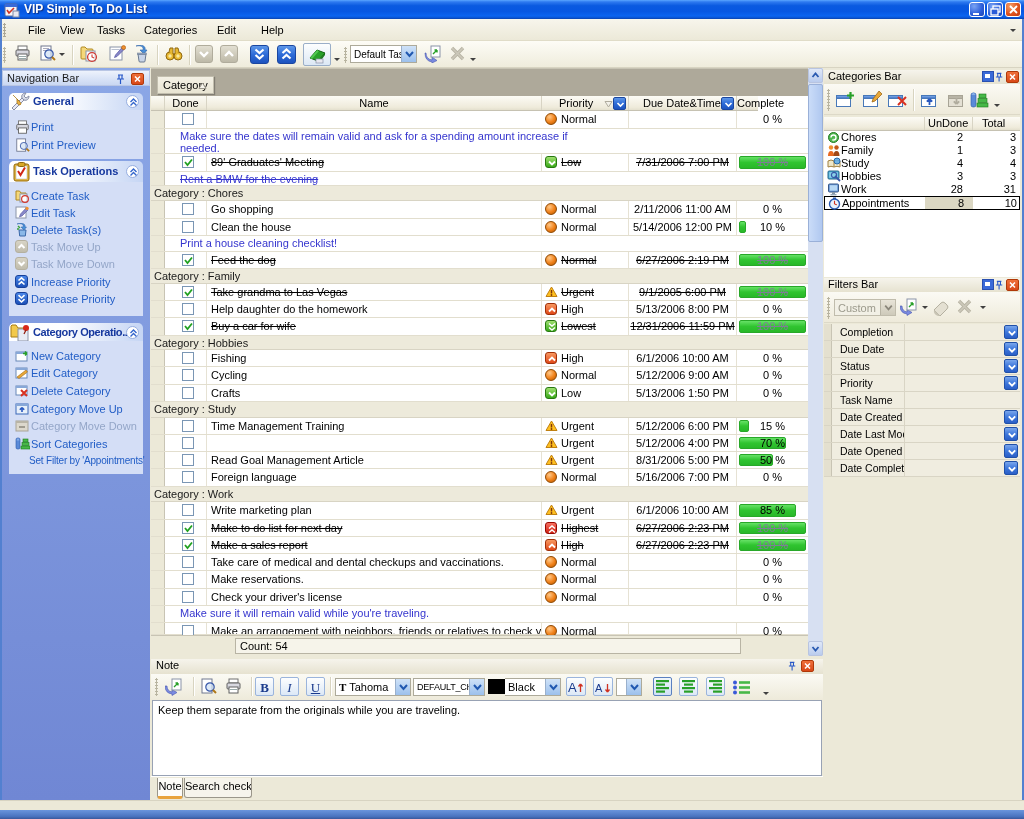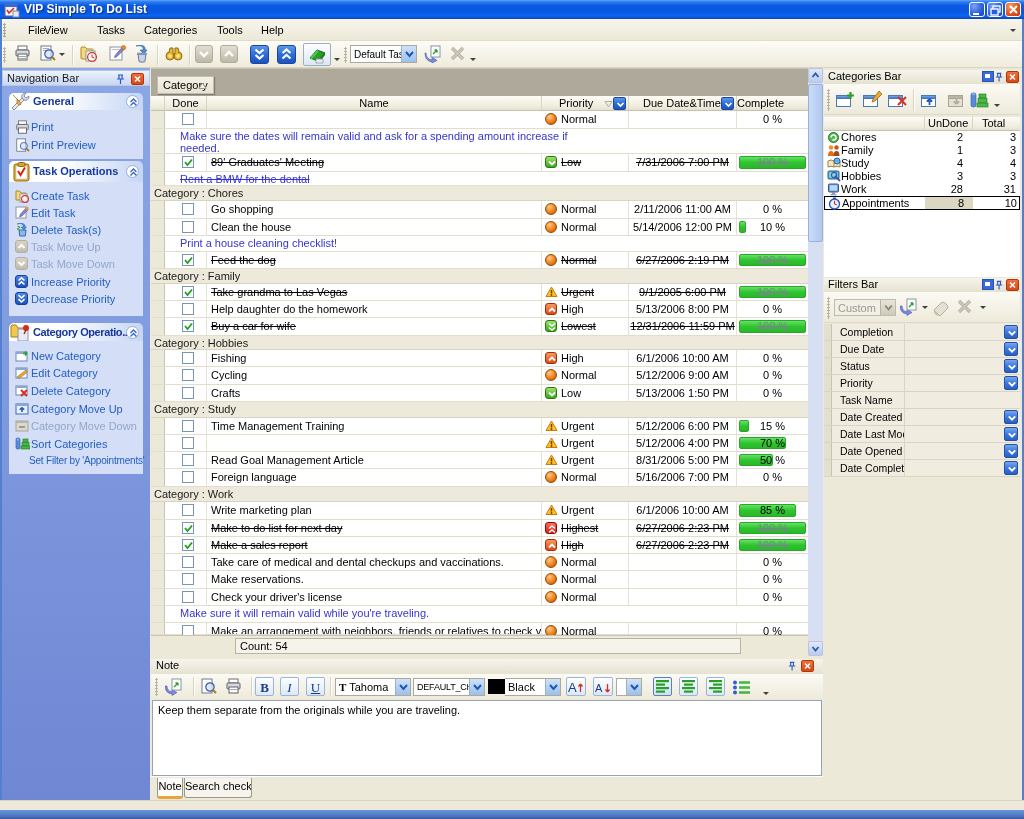--- a/index.html
+++ b/index.html
@@ -57,21 +57,21 @@
 .nitem .lb { position:absolute; left:16px; top:0px; }
 .nicon { position:absolute; left:0; top:-1px; }
 
 
 
 #center { position:absolute; left:151px; top:68px; width:672px; height:588px; background:#fff; }
 #groupbar { position:absolute; left:0; top:0; width:672px; height:28px; background:#AEA99A; border-top:1px solid #c8c4b4; }
 #gbtn { position:absolute; left:6px; top:7px; width:57px; height:18px; background:linear-gradient(180deg,#F4F1E6,#E8E4D2);
   border:1px solid #c2beae; box-shadow:1px 1px 1px rgba(0,0,0,0.25); }
 #gbtn span { position:absolute; left:5px; top:2px; }
-#ghead { position:absolute; left:0; top:28px; width:657px; height:15px;
+#ghead { position:absolute; left:0; top:28px; width:607px; height:15px;
   background:linear-gradient(180deg,#FCFBF5,#EFEBDB 80%,#E4E0CE); border-bottom:1px solid #C6C2B2; }
 .hc { position:absolute; top:0; height:14px; border-right:1px solid #D8D4C4; }
 .hl { position:absolute; top:1px; white-space:nowrap; }
 .hdd { position:absolute; right:2px; top:1px; width:13px; height:13px; border-radius:2px;
   background:linear-gradient(180deg,#5E97E8 0%,#2E6CD8 50%,#1D53BE 100%); border:1px solid #1A46A0; }
 #grid { position:absolute; left:0; top:43px; width:657px; height:524px; overflow:hidden; background:#fff; }
 .trow { position:relative; border-bottom:1px solid #E2DECE; }
 .trow > div { position:absolute; top:0; bottom:0; }
 .ind { left:0; width:14px; background:#ECE9D8; border-right:1px solid #C8C4B4; position:absolute; top:0; bottom:0; }
 .cdone { left:14px; width:42px; border-right:1px solid #E6E2D4; }
@@ -188,24 +188,24 @@
     <div class="tbtn close">
         <svg width="16" height="15">
           <path d="M4 3 L11 10 M11 3 L4 10" stroke="#fff" stroke-width="1.8"></path>
         </svg>
       </div>
   </div>
 
   <div id="menubar">
     <div class="handle dots"></div>
     <span class="mi" style="left:28px">File</span>
-    <span class="mi" style="left:44px">View</span>
+    <span class="mi" style="left:60px">View</span>
     <span class="mi" style="left:97px">Tasks</span>
     <span class="mi" style="left:144px">Categories</span>
-    <span class="mi" style="left:217px">Tools</span>
+    <span class="mi" style="left:217px">Edit</span>
     <span class="mi" style="left:261px">Help</span>
     <div class="dda" style="position:absolute; right:8px; top:10px;"></div>
   </div>
 
   <div id="toolbar">
     <div class="handle dots"></div>
 
     <svg class="ti" style="left:14px" width="17" height="17" viewBox="0 0 17 17">
       <rect x="4" y="1" width="9" height="4" fill="#fff" stroke="#707070"></rect>
       <rect x="2" y="5" width="13" height="6" rx="1" fill="#d8d8e0" stroke="#606060"></rect>
@@ -570,21 +570,21 @@
             <span class="plb strike">Low</span>
           </div>
           <div class="cdue strike"><span>7/31/2006 7:00 PM</span></div>
           <div class="ccomp">
             <span class="bar" style="width:67px;"></span>
             <span class="ctext c100">100 %</span>
           </div>
         </div>
     <div class="nrow nstrike" style="height:14px;">
           <div class="ind"></div>
-          <div class="ntext">Rent a BMW for the dental</div>
+          <div class="ntext">Rent a BMW for the evening</div>
         </div>
     <div class="grow" style="height:15px;">
           <span>Category : Chores</span>
         </div>
     <div class="trow" style="height:18px;">
           <div class="ind"></div>
           <div class="cdone">
             <span class="cb"></span>
           </div>
           <div class="cname">

